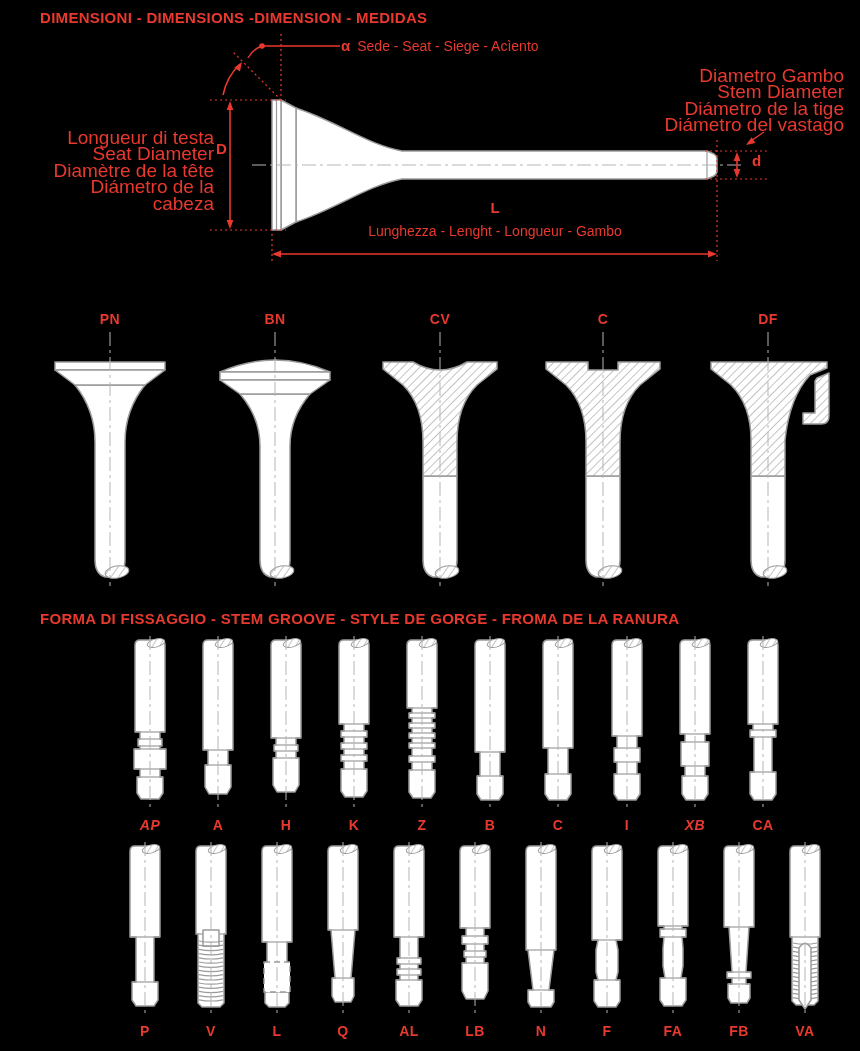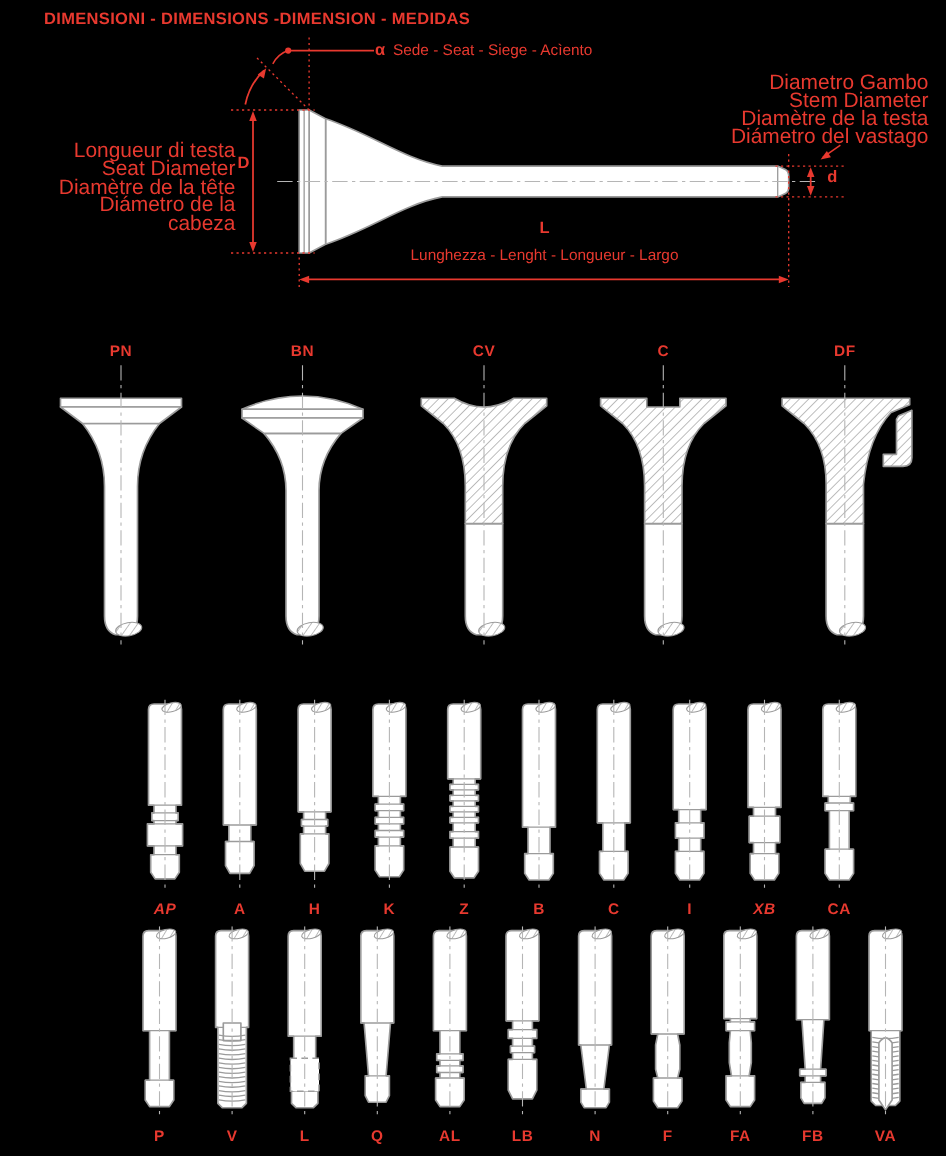--- a/index.html
+++ b/index.html
@@ -89,27 +89,27 @@
       <div>Longueur di testa</div>
       <div>Seat Diameter</div>
       <div>Diamètre de la tête</div>
       <div>Diámetro de la cabeza</div>
     </div>
     <span class="sym" style="left:216px;top:140px">D</span>
 
     <div class="dblock right" style="left:644px;top:68px;width:200px">
       <div>Diametro Gambo</div>
       <div>Stem Diameter</div>
-      <div>Diamètre de la testa</div>
+      <div>Diámetro de la tige</div>
       <div>Diámetro del vastago</div>
     </div>
     <span class="sym" style="left:752px;top:152px">d</span>
 
     <span class="sym" style="left:485px;top:199px;width:20px;text-align:center">L</span>
-    <div class="center-text" style="left:299px;top:223px;width:392px">Lunghezza - Lenght - Longueur - Largo</div>
+    <div class="center-text" style="left:299px;top:223px;width:392px">Lunghezza - Lenght - Longueur - Gambo</div>
   </div>
 
   <div id="headRow">
       <div class="figcell" style="left: 35px; top: 310px; width: 150px;"><div class="figlabel">PN</div><svg width="150" height="262" viewBox="0 0 150 262">
     <path class="g" d="M40,57 C52,72 60,90 60,114 L60,232 Q60,246 70,249 L80,249 Q90,246 90,232 L90,114 C90,90 98,72 110,57 Z"></path>
     <path class="g" d="M20,34 H130 V42 H20 Z"></path>
     <path class="g" d="M20,42 L130,42 L110,57 L40,57 Z"></path>
     <ellipse class="gh2" cx="82" cy="244" rx="12" ry="6" transform="rotate(-10 82 244)"></ellipse>
           <line class="cl" x1="75" y1="4" x2="75" y2="258"></line>
         </svg></div>
@@ -135,20 +135,21 @@
         </svg></div>
       <div class="figcell" style="left: 693px; top: 310px; width: 150px;"><div class="figlabel">DF</div><svg width="150" height="262" viewBox="0 0 150 262">
     <path class="g" d="M58,148 L92,148 L92,232 Q92,246 82,249 L68,249 Q58,246 58,232 Z"></path>
     <path class="gh" d="M18,34 L134,34 L134,40 L117,47 C103,62 95,84 92,112 L92,148 L58,148 L58,112 C58,88 51,70 38,57 L18,41 Z"></path>
     <path class="gh" d="M124,50 L136,45 L136,88 Q136,96 128,96 L110,96 L110,85 L122,85 L122,53 Z"></path>
     <ellipse class="gh2" cx="82" cy="244" rx="12" ry="6" transform="rotate(-10 82 244)"></ellipse>
           <line class="cl" x1="75" y1="4" x2="75" y2="258"></line>
         </svg></div>
     </div>
 
+  <h2 class="sec-title" style="left:40px;top:610px">FORMA DI FISSAGGIO - STEM GROOVE - STYLE DE GORGE - FROMA DE LA RANURA</h2>
   <div id="stemRow1">
       <div class="figcell stemcell" style="left: 113px; top: 636px; width: 74px; font-style: italic;"><svg width="64" height="172" viewBox="0 0 64 172">
           <path class="g" d="M17,10 L17,9 Q17,4 22,4 L42,4 Q47,4 47,9 L47,10 L47,96 L42,96 L42,103 L44,103 L44,110 L42,110 L42,113 L48,113 L48,133 L42,133 L42,141 L45,141 L45,157 L41,163 L23,163 L19,157 L19,141 L22,141 L22,133 L16,133 L16,113 L22,113 L22,110 L20,110 L20,103 L22,103 L22,96 L17,96 Z"></path>
           <line class="gl" x1="17" y1="96" x2="47" y2="96"></line>
           <line class="gl" x1="20" y1="103" x2="44" y2="103"></line>
           <line class="gl" x1="20" y1="110" x2="44" y2="110"></line>
           <line class="gl" x1="16" y1="113" x2="48" y2="113"></line>
           <line class="gl" x1="16" y1="133" x2="48" y2="133"></line>
           <line class="gl" x1="19" y1="141" x2="45" y2="141"></line>
           <ellipse class="gh2" cx="38" cy="7" rx="9" ry="4" transform="rotate(-14 38 7)"></ellipse>

